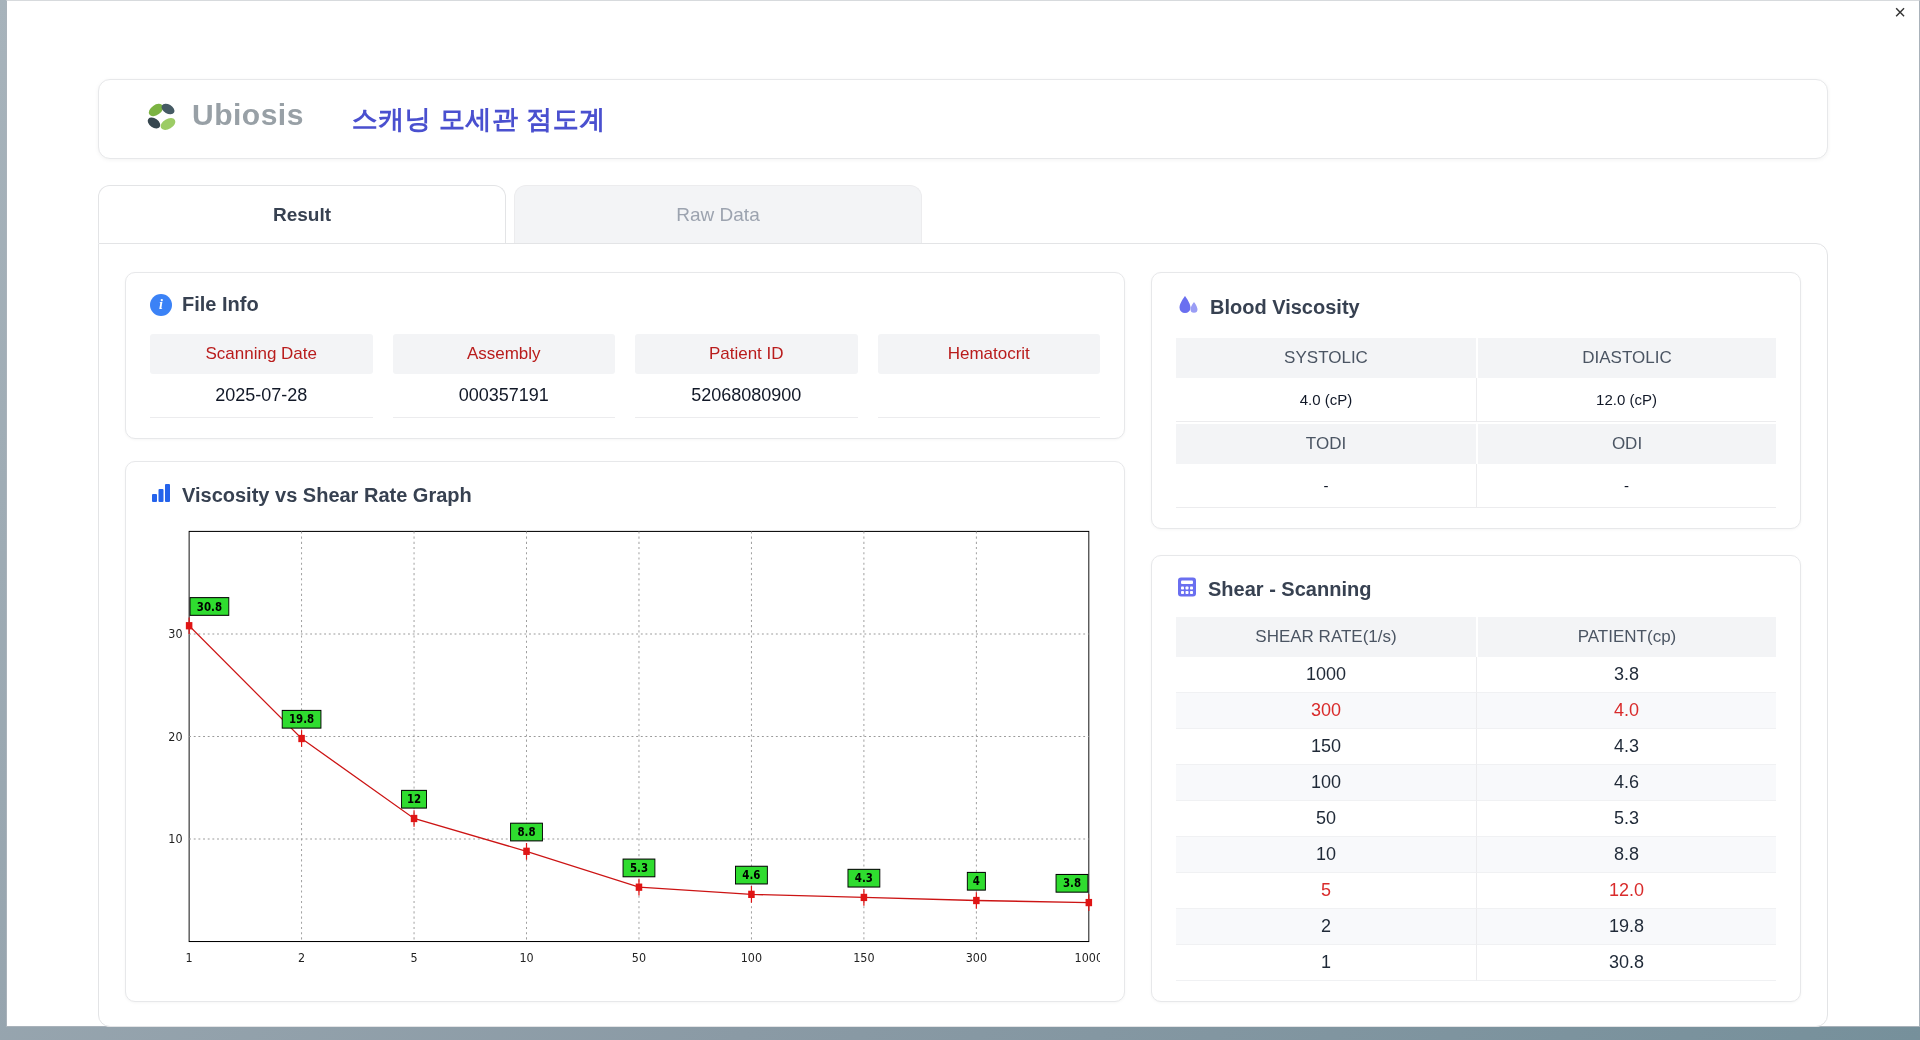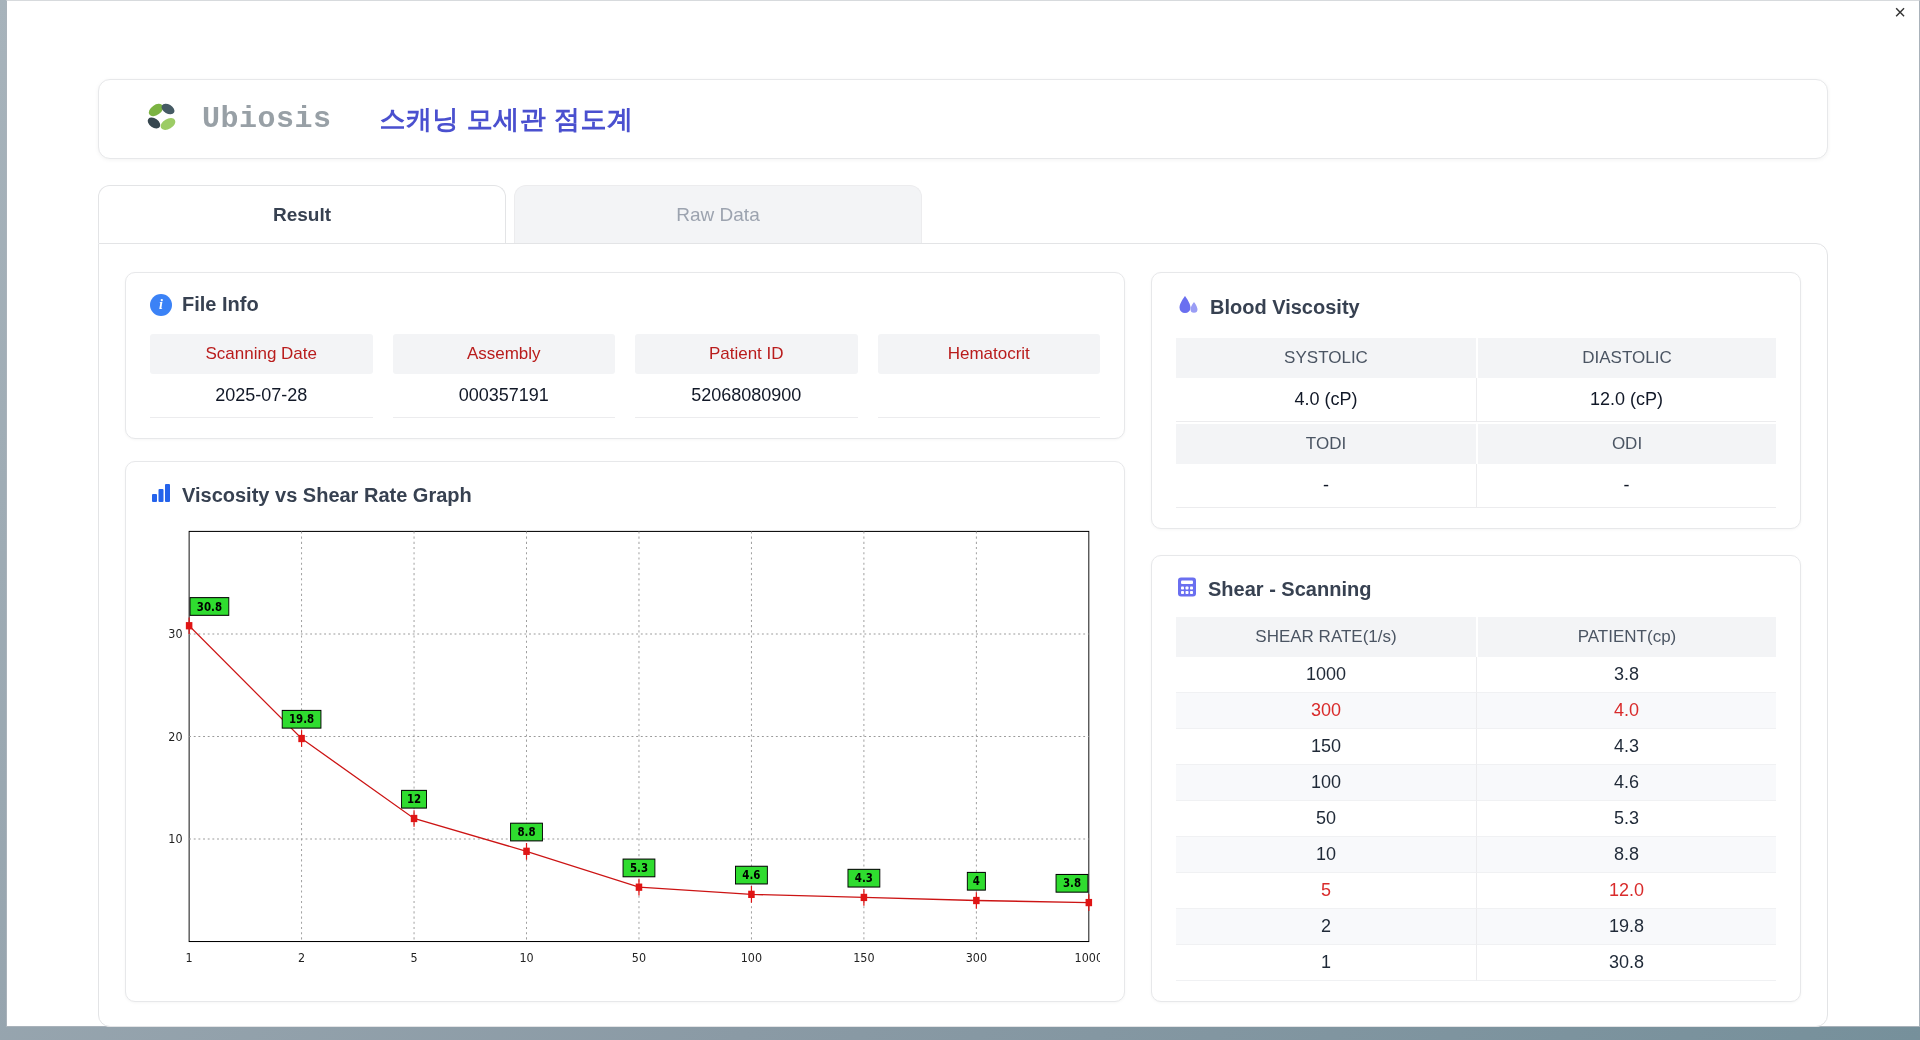--- a/index.html
+++ b/index.html
@@ -18,21 +18,21 @@
     color:#333; cursor:pointer; z-index:10;
   }
   .content { width:1730px; margin:78px auto 0; }
 
   
   .header-card {
     height:80px; border:1px solid #e7e8ea; border-radius:12px; background:#fff;
     box-shadow:0 1px 4px rgba(0,0,0,.05);
     display:flex; align-items:center; padding:0 44px; gap:48px;
   }
-  .logo { display:flex; align-items:center; gap:21px;font-family:Liberation Mono, monospace; }
+  .logo { display:flex; gap:11px; }
   .logo-text { font-size:30px; font-weight:bold; color:#98a0a6; letter-spacing:.5px; }
   .app-title { font-size:26px; font-weight:bold; color:#4a50cf; letter-spacing:.5px; }
 
   
   .tabs { display:flex; gap:8px; margin-top:26px; position:relative; z-index:2; }
   .tab {
     width:408px; height:58px; display:flex; align-items:center; justify-content:center;
     font-size:19px; border-radius:12px 12px 0 0; cursor:pointer;
   }
   .tab.active {
@@ -79,21 +79,21 @@
   
   .bv-grid { margin-top:16px; }
   .bv-row { display:grid; grid-template-columns:1fr 1fr; }
   .bv-head {
     background:#f3f4f6; height:40px; display:flex; align-items:center; justify-content:center;
     font-size:17px; color:#4b5563;
   }
   .bv-head + .bv-head { border-left:2px solid #fff; }
   .bv-val {
     height:44px; display:flex; align-items:center; justify-content:center;
-    font-size:18px; color:#111827; border-bottom:1px solid #ececee;
+    font-size:15px; color:#111827; border-bottom:1px solid #ececee;
   }
   .bv-val + .bv-val { border-left:1px solid #ececee; }
   .bv-row.vals + .bv-row.heads { margin-top:2px; }
 
   
   .sv-grid { margin-top:14px; }
   .srow { display:grid; grid-template-columns:1fr 1fr; }
   .sv-headcell {
     background:#f3f4f6; height:40px; display:flex; align-items:center; justify-content:center;
     font-size:17px; color:#4b5563;

